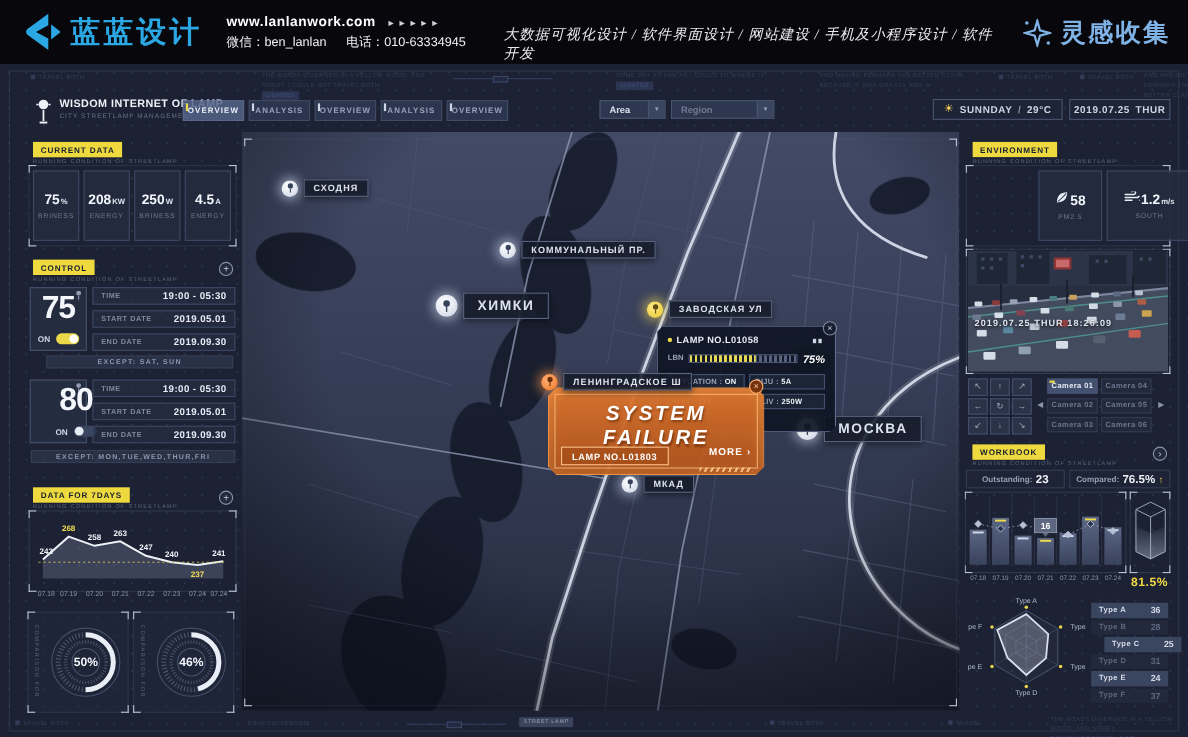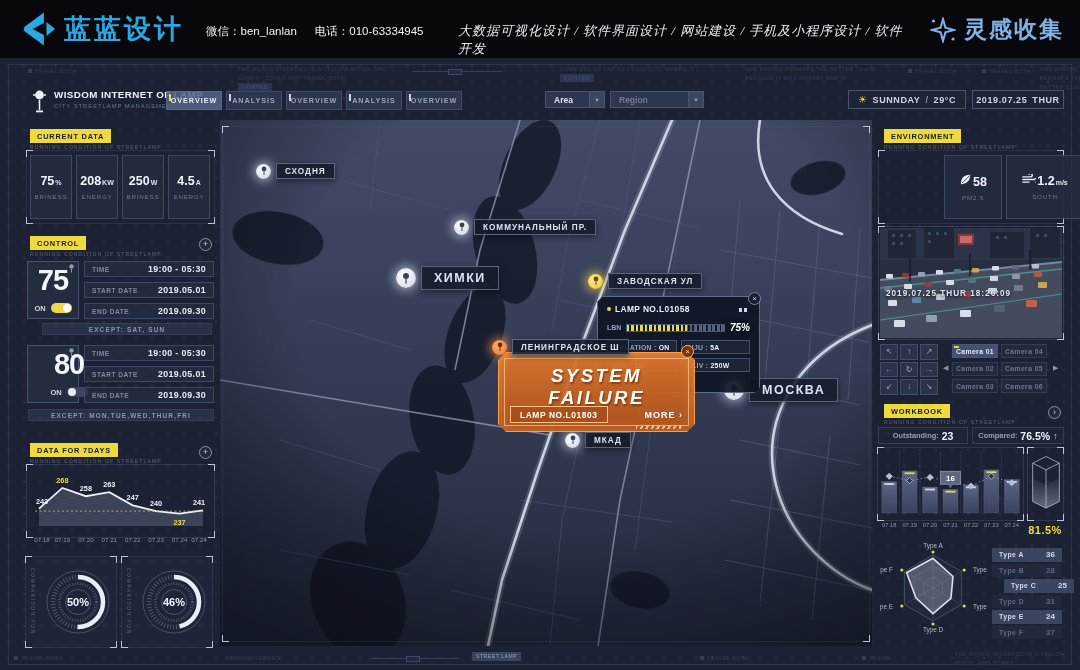--- a/index.html
+++ b/index.html
@@ -93,37 +93,37 @@
   .mtag.big{font-size:12.5px;padding:4px 12px;letter-spacing:1.5px;}
 
   .lamppop{position:absolute;left:597px;top:296px;width:163px;height:97px;background:rgba(15,21,35,.93);border:1px solid #5f6b8a;box-shadow:0 8px 20px rgba(0,0,0,.6);z-index:4;padding:7px 9px 6px;clip-path:polygon(6px 0,100% 0,100% calc(100% - 6px),calc(100% - 6px) 100%,0 100%,0 6px);}
   .lp-head{display:flex;align-items:center;gap:4px;}
   .ydot{width:4px;height:4px;background:#ecd94a;border-radius:50%;flex:none;}
   .lp-title{font-size:8.4px;font-weight:700;color:#e9eef7;letter-spacing:.4px;}
   .sliders{margin-left:auto;width:14px;cursor:pointer;}
   .sl{height:1.6px;background:#cfd6e6;position:relative;margin:2.4px 0;}
   .sl::after{content:'';position:absolute;width:3px;height:4.5px;top:-1.5px;background:#cfd6e6;}
   .sl.s1::after{left:3px;} .sl.s2::after{left:8px;}
-  .lp-lbn{display:flex;align-items:center;gap:5px;margin-top:8px;}
+  .lp-lbn{display:flex;gap:5px;margin-top:8px;}
   .lbn-lab{font-size:7px;color:#98a2b8;font-weight:700;}
   .lbnbar{flex:1;height:8px;border:1px solid #4a5674;background:repeating-linear-gradient(90deg,#57627e 0 2.5px,rgba(0,0,0,0) 2.5px 4.5px);position:relative;}
   .lbnfill{position:absolute;left:0;top:0;height:100%;width:62%;background:repeating-linear-gradient(90deg,#e8d84f 0 2.5px,rgba(0,0,0,0) 2.5px 4.5px);}
   .lbn-val{font-size:10px;font-weight:700;font-style:italic;color:#fff;}
   .lp-grid{display:grid;grid-template-columns:1fr 1fr;gap:4px;margin-top:7px;}
   .lp-field{border:1px solid #44506e;background:rgba(38,47,68,.55);padding:2.5px 5px;font-size:6.8px;color:#98a2b8;font-weight:700;letter-spacing:.3px;white-space:nowrap;}
   .lp-field b{color:#eef2f8;}
   .closec{position:absolute;width:13px;height:13px;border-radius:50%;background:rgba(24,31,48,.95);border:1px solid #7c87a0;color:#cfd6e6;font-size:8px;line-height:11px;text-align:center;cursor:pointer;z-index:6;}
 
   .failure{position:absolute;left:498px;top:352px;width:197px;height:80px;z-index:5;
     background:linear-gradient(180deg,rgba(222,118,46,.95),rgba(178,82,26,.94));
     border:1px solid #ff9a45;box-shadow:0 8px 20px rgba(0,0,0,.55),inset 0 0 14px rgba(255,185,95,.35);
     clip-path:polygon(0 8px,8px 0,calc(100% - 8px) 0,100% 8px,100% calc(100% - 8px),calc(100% - 8px) 100%,8px 100%,0 calc(100% - 8px));}
   .fz-frame{position:absolute;left:5px;top:5px;right:5px;bottom:5px;border:1px solid rgba(255,195,130,.75);pointer-events:none;}
   .fz-title{position:absolute;left:0;right:0;top:12px;text-align:center;font-style:italic;font-weight:700;font-size:18.5px;letter-spacing:2.5px;color:#fff;text-shadow:1px 2px 2px rgba(90,35,0,.6);}
-  .fz-row{position:absolute;left:11px;right:11px;bottom:8px;display:flex;justify-content:space-between;align-items:center;}
+  .fz-row{position:absolute;left:11px;right:11px;bottom:8px;display:flex;justify-content:space-between;}
   .fz-lamp{border:1px solid #ffc28a;padding:2.5px 9px;font-size:8.4px;font-weight:700;color:#fff;letter-spacing:.6px;background:rgba(150,65,15,.35);}
   .fz-more{font-size:9px;font-weight:700;color:#fff;letter-spacing:1px;cursor:pointer;}
   .fz-hatch{position:absolute;right:10px;bottom:2px;width:48px;height:4px;background:repeating-linear-gradient(115deg,#ffc890 0 2px,rgba(0,0,0,0) 2px 5px);opacity:.85;}
   .closec.orange{background:rgba(120,50,12,.95);border-color:#ffb06a;color:#ffd9b0;}
 
   
   .cam-ts{position:absolute;left:886px;top:231px;font-size:8.2px;font-weight:700;color:#e2e8f2;letter-spacing:1px;text-shadow:0 1px 3px #000;z-index:3;}
   .dp{position:absolute;width:18px;height:15.5px;background:#2b3349;border:1px solid #414d6b;color:#9aa4ba;font-size:8px;display:flex;align-items:center;justify-content:center;cursor:pointer;}
   .camb{position:absolute;width:46px;height:14px;background:rgba(36,44,64,.8);border:1px solid rgba(90,102,132,.3);color:#6c7790;font-size:6.8px;font-weight:700;display:flex;align-items:center;justify-content:center;letter-spacing:.4px;cursor:pointer;}
   .camb.active{background:#43506f;color:#e8edf5;}
@@ -147,20 +147,21 @@
 
   <header class="brandbar">
     <div class="logo-wrap">
       <svg width="38" height="36" viewBox="0 0 44 40">
         <path d="M30,1 L8,17 a4,4 0 0 0 0,6 L30,39 L30,27 L17,20 L30,13 Z" fill="#2ba7e3"></path>
         <path d="M33,12 L43,20 L33,28 Z" fill="#2ba7e3"></path>
       </svg>
       <div class="logo-text">蓝蓝设计</div>
     </div>
     <div class="contact">
+      <div class="site-row"><span>www.lanlanwork.com</span><span class="arrows">►►►►►</span></div>
       <div class="wechat-row">
           <span>微信：ben_lanlan</span>
           <span>电话：010-63334945</span>
         </div>
     </div>
     <div class="services">大数据可视化设计 / 软件界面设计 / 网站建设 / 手机及小程序设计 / 软件开发</div>
     <div class="collect">
       <svg width="26" height="26" viewBox="0 0 26 26">
         <path d="M13,2 L15.4,10.6 L24,13 L15.4,15.4 L13,24 L10.6,15.4 L2,13 L10.6,10.6 Z" fill="none" stroke="#7fb2e5" stroke-width="2"></path>
         <circle cx="3.5" cy="4" r="1.6" fill="#7fb2e5"></circle>

